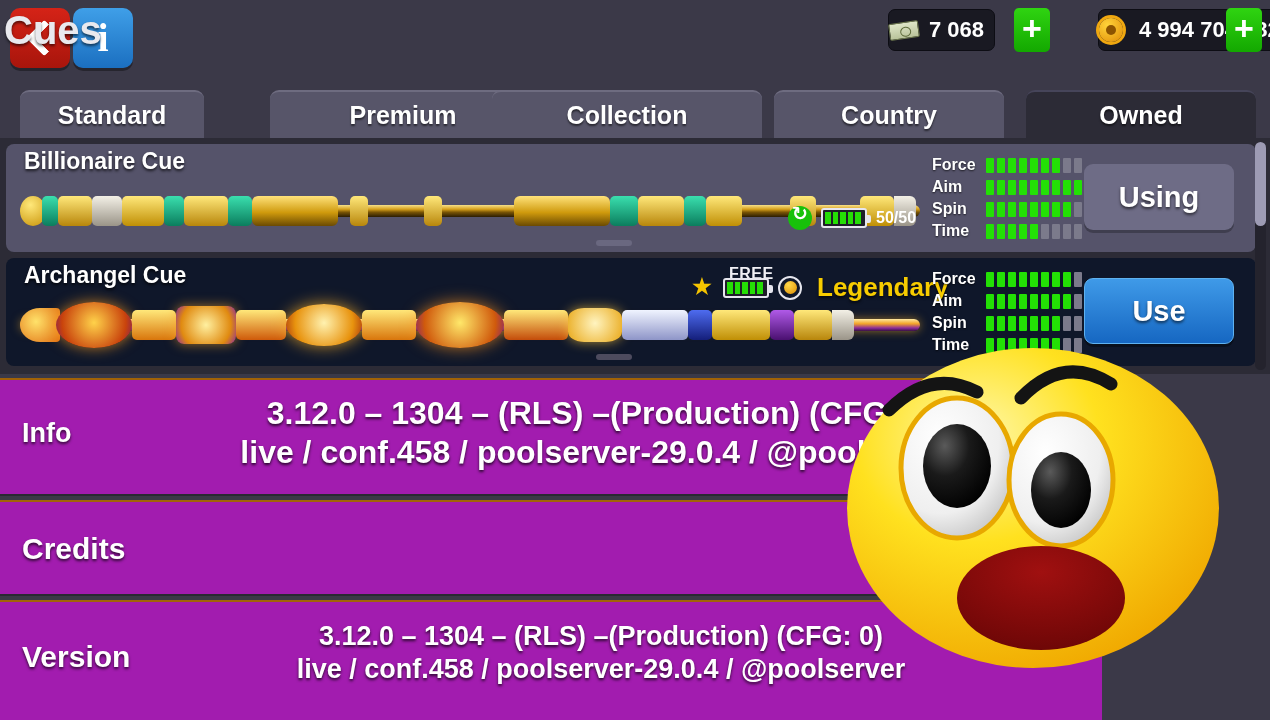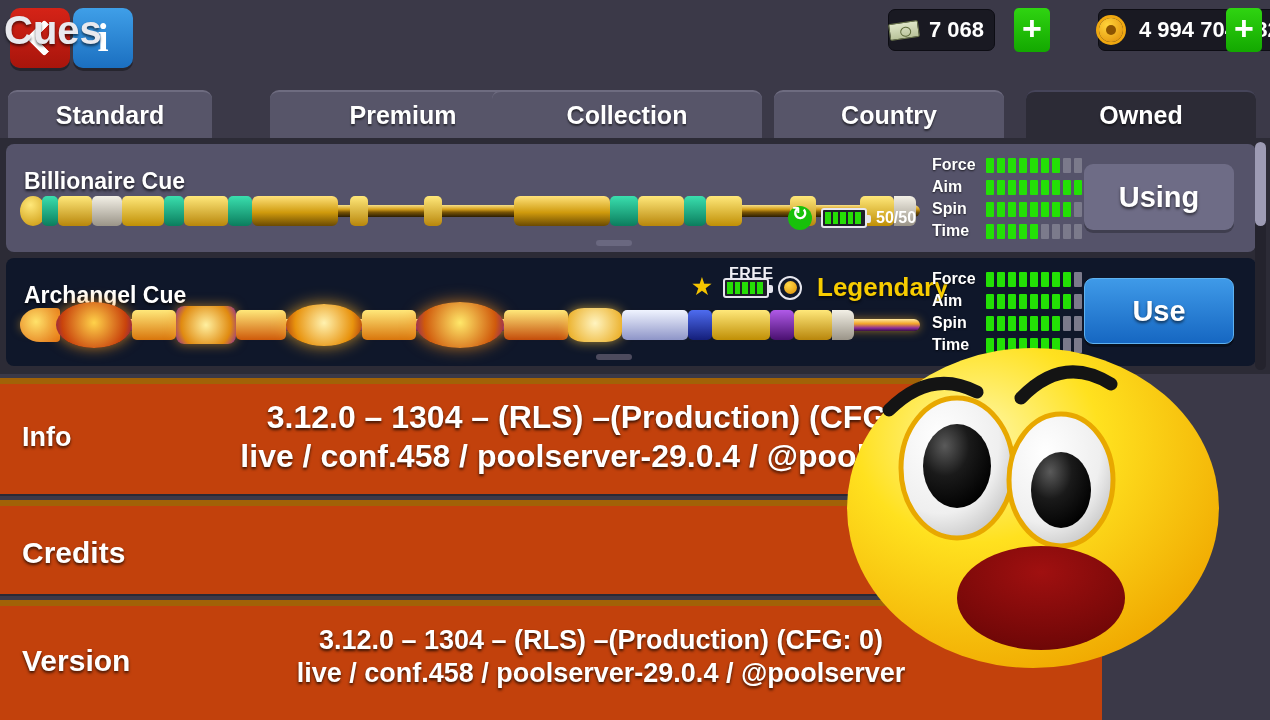--- a/index.html
+++ b/index.html
@@ -122,21 +122,21 @@
     background: #2c2b36;
     overflow: hidden;
   }
   .cue-row {
     position: absolute; left: 6px; width: 1250px; height: 108px;
     border-radius: 8px;
   }
   .cue-row.r1 { top: 6px; background: #55536a; }
   .cue-row.r2 { top: 120px; background: #0f172a; }
   .cue-name {
-    position: absolute; left: 18px; top: 24px;
+    position: absolute; left: 18px; top: 4px;
     color: #fff; font-size: 23px; font-weight: bold;
     font-family: "Liberation Sans", sans-serif;
     text-shadow: 0 2px 3px rgba(0,0,0,0.7);
     white-space: nowrap;
   }
 
   
   .cue-art {
     position: absolute; left: 14px; top: 44px;
     width: 900px; height: 46px;
@@ -258,22 +258,22 @@
   .scrollthumb {
     position: absolute; left: 0; top: 0;
     width: 11px; height: 84px;
     background: #9d9bb4; border-radius: 6px;
     cursor: pointer;
   }
 
   
   .panel {
     position: absolute; left: 0; width: 1102px;
-    background: #c2410c;
-    border-top: 6px solid #a16207;
+    background: #a21caf;
+    border-top: 2px solid #a16207;
     border-bottom: 2px solid #2a2934;
   }
   .p-info    { top: 378px; height: 118px; }
   .p-credits { top: 500px; height: 96px; }
   .p-version { top: 600px; height: 120px; border-bottom: none; }
 
   .p-label {
     position: absolute; left: 22px;
     color: #fff; font-weight: bold;
     font-family: "Liberation Sans", sans-serif;
@@ -331,21 +331,21 @@
     <div class="cur-pill cur-coin">
       <div class="cur-icon">
         <div class="gear"></div>
       </div>
       <div class="cur-val">4 994 704 182</div>
     </div>
     <div class="plus-btn plus-coin">+</div>
   </div>
 
   <div class="tabs">
-    <div class="tab" style="left:8px;width:204px;">Standard</div>
+    <div class="tab" style="left:20px;width:184px;">Standard</div>
     <div class="tab" style="left:270px;width:266px;">Premium</div>
     <div class="tab" style="left:492px;width:270px;">Collection</div>
     <div class="tab" style="left:774px;width:230px;">Country</div>
     <div class="tab active" style="left:1026px;width:230px;">Owned</div>
   </div>
 
   <div class="list">
 
     <div class="cue-row r1">
       <div class="cue-name">Billionaire Cue</div>

